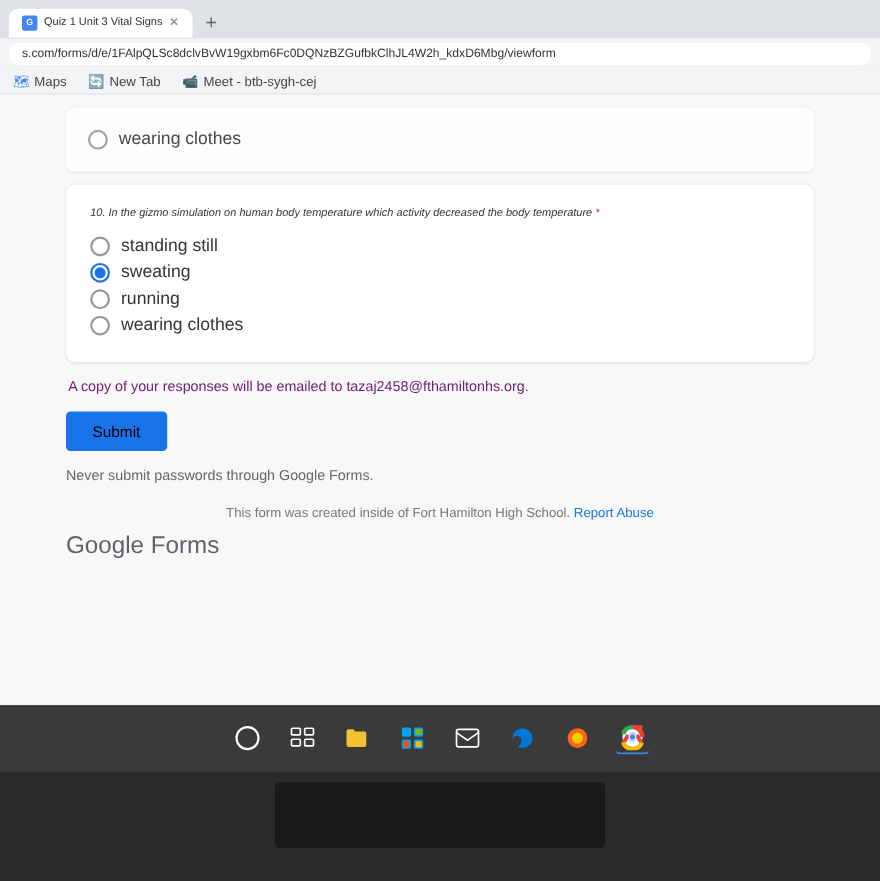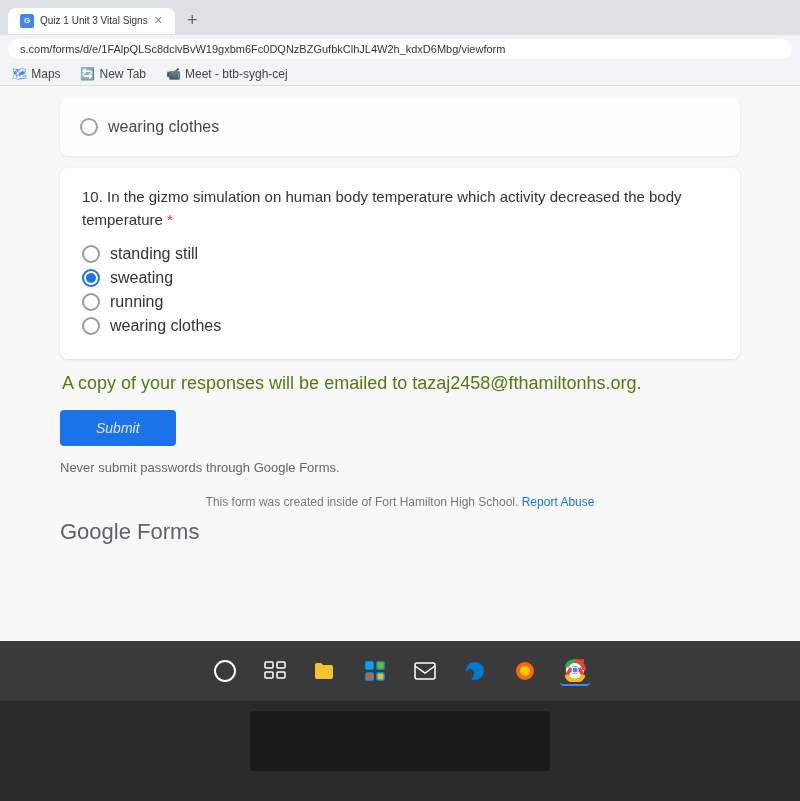--- a/index.html
+++ b/index.html
@@ -180,55 +180,55 @@
     
     .question-card {
       background: white;
       border-radius: 8px;
       padding: 18px 22px;
       margin-bottom: 14px;
       box-shadow: 0 1px 3px rgba(0,0,0,0.12);
     }
 
     .question-text {
-      font-size: 15px;
+      font-size: 10px;
       color: #333;
       margin-bottom: 14px;
       line-height: 1.5;
+      font-style: italic;
     }
 
     .question-required {
       color: #d93025;
     }
 
     .radio-label {
       font-size: 16px;
       color: #333;
     }
 
     
     .email-notice {
-      font-size: 18px;
-      color: #4d7c0f;
+      font-size: 13px;
+      color: #701a75;
       margin: 10px 0 16px 0;
       padding: 0 2px;
     }
 
     
     .submit-btn {
       background: #1a73e8;
-      color: #e5e5e5;
+      color: #000000;
       border: none;
       border-radius: 4px;
-      padding: 10px 36px;
+      padding: 10px 24px;
       font-size: 14px;
       font-weight: 500;
       cursor: pointer;
       margin-bottom: 14px;
-      font-style: italic;
     }
 
     .password-warning {
       font-size: 13px;
       color: #666;
       margin-bottom: 20px;
     }
 
     .footer-text {
       font-size: 12px;

